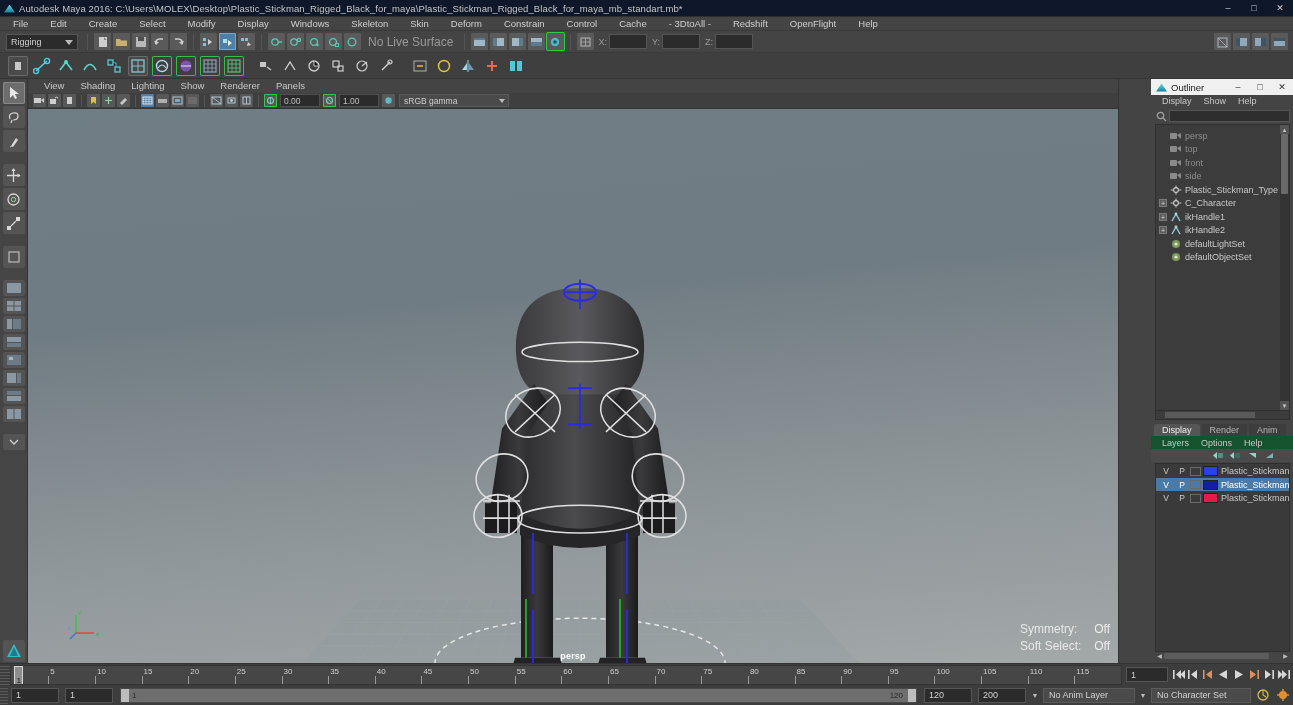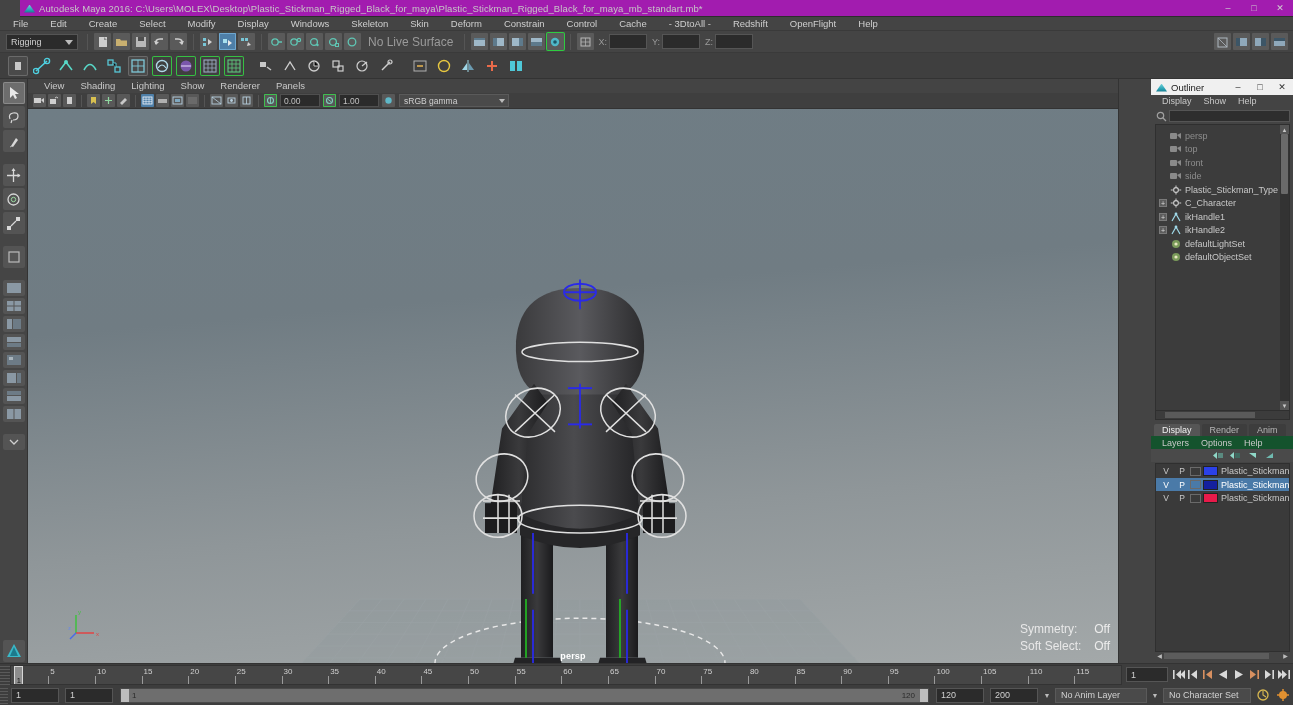--- a/index.html
+++ b/index.html
@@ -8,22 +8,22 @@
     width:1293px; height:705px;
     font-family:"Liberation Sans", sans-serif;
     font-size:10px; color:#c8c8c8;
     overflow:hidden; position:relative;
     -webkit-font-smoothing:antialiased;
   }
   .app{ width:1293px; height:705px; position:relative; background:#444; display:flex; flex-direction:column; }
 
   
   .titlebar{
-    height:24px; background:#a21caf; display:flex; align-items:center;
-    border-bottom:1px solid #2d2d2d; flex:0 0 16px;margin-left:20px;
+    height:24px; background:#0f172a; display:flex; align-items:center;
+    border-bottom:1px solid #2d2d2d; flex:0 0 16px;
   }
   .title-ico{ width:11px; height:11px; margin:0 4px 0 4px; position:relative; flex:0 0 auto; }
   .title-ico:before{
     content:""; position:absolute; left:0; top:2px; width:11px; height:8px;
     background:linear-gradient(180deg,#6fd0d8 0%,#2aa3b5 60%,#16798c 100%);
     clip-path:polygon(50% 0,100% 100%,0 100%);
   }
   .title-text{ font-size:9.5px; color:#c6c6c6; white-space:nowrap; overflow:hidden; flex:1 1 auto; letter-spacing:.1px;}
   .win-btns{ display:flex; height:16px; flex:0 0 auto; }
   .win-btn{ width:26px; height:16px; display:flex; align-items:center; justify-content:center; font-size:9px; color:#cfcfcf;}
@@ -1258,21 +1258,21 @@
       <div class="rlbl" style="right:13px;">120</div>
       <div class="rh" style="right:0;"></div>
     </div>
     <div class="rfield">120</div>
     <div class="rfield">200</div>
     <div class="ddarw">▼</div>
     <div class="dd" style="width:92px;">
       <span>No Anim Layer</span>
     </div>
     <div class="ddarw">▼</div>
-    <div class="dd" style="width:88px;">
+    <div class="dd" style="width:100px;">
       <span>No Character Set</span>
     </div>
     <div class="cmdico">
         <svg width="14" height="14">
           <circle cx="7" cy="7" r="5" fill="none" stroke="#d8b850" stroke-width="1.3"></circle>
           <path d="M7 3v4l3 2" stroke="#d8b850" stroke-width="1.1" fill="none"></path>
         </svg>
       </div>
     <div class="cmdico">
         <svg width="14" height="14">

